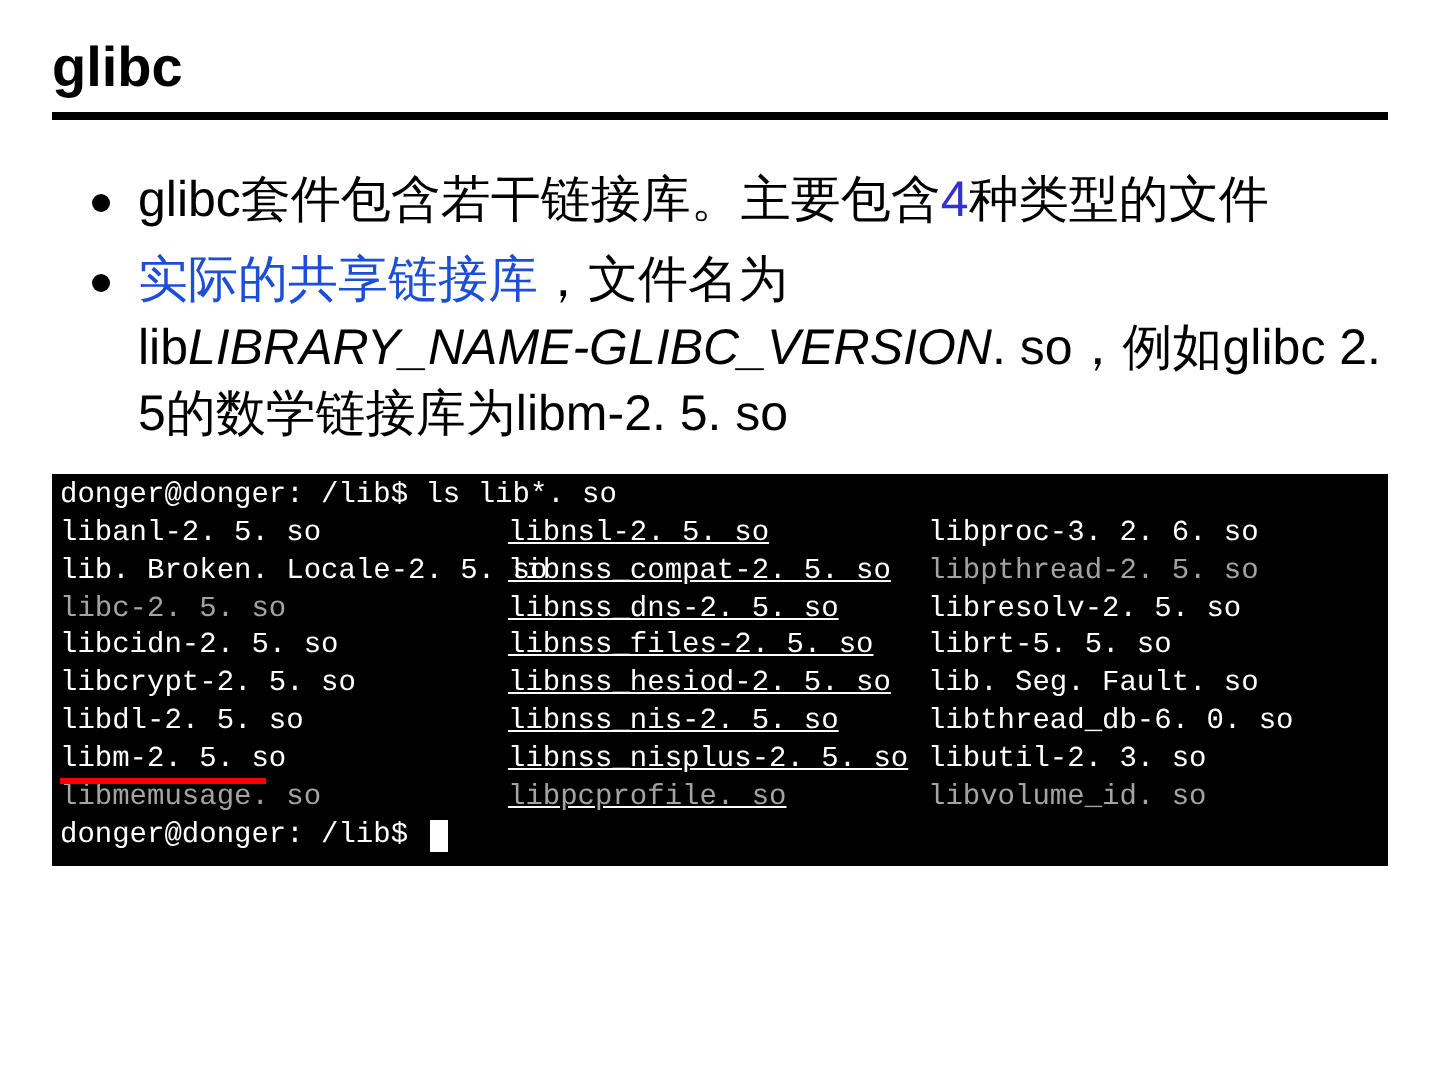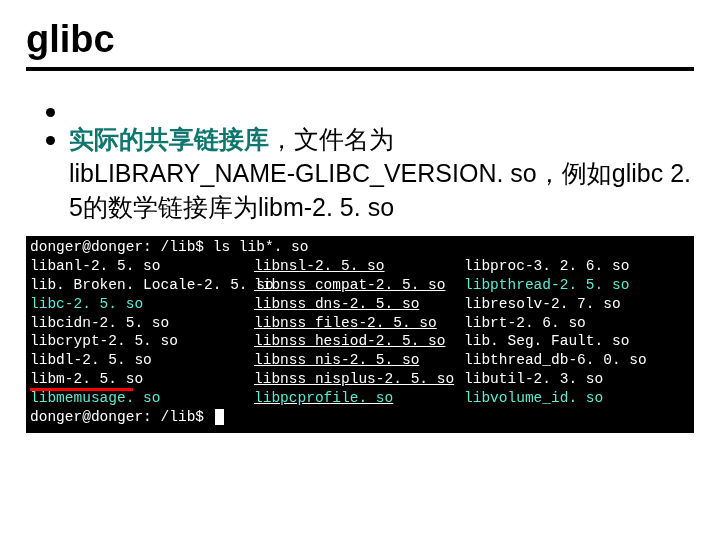--- a/index.html
+++ b/index.html
@@ -7,21 +7,21 @@
     width: 720px;
     height: 540px;
     background: #fff;
     font-family: Arial, "Microsoft YaHei", sans-serif;
     overflow: hidden;
   }
   .slide {
     padding: 18px 26px;
   }
   .title {
-    font-size: 38px;
+    font-size: 28px;
     font-weight: bold;
     color: #000;
     margin-bottom: 6px;
   }
   .divider {
     height: 4px;
     background: #000;
     margin-bottom: 24px;
   }
   .content {
@@ -40,37 +40,37 @@
     margin-top: 13px;
     margin-right: 14px;
     flex-shrink: 0;
   }
   .bullet-text {
     font-size: 25px;
     line-height: 1.35;
     color: #000;
   }
   .four { color: #3333cc; }
-  .red-bold { color: #0f766e; font-weight: bold; }
-  .italic { }
+  .red-bold { color: #1d4ed8; font-weight: normal; }
+  .italic { font-style: italic; }
   .terminal {
     margin-top: 12px;
     background: #000;
     color: #fff;
     font-family: "Courier New", monospace;
     font-size: 14.5px;
     line-height: 1.3;
     padding: 2px 4px 6px 4px;
     white-space: pre;
   }
   .tcol { display: inline-block; vertical-align: top; }
   .c1 { width: 224px; }
   .c2 { width: 210px; text-decoration: underline; }
   .c3 { width: 200px; }
-  .green { color: #5eead4; }
+  .green { color: #a3a3a3; }
   .underline-red {
     position: relative;
     display: inline-block;
   }
   .underline-red::after {
     content: "";
     position: absolute;
     left: 0; right: 10px;
     bottom: -2px;
     height: 3px;
@@ -88,20 +88,23 @@
 </head>
 <body>
 
 <div class="slide">
   <div class="title">glibc</div>
   <div class="divider"></div>
 
   <div class="content">
     <div class="bullet-item">
       <div class="bullet"></div>
+      <div class="bullet-text">
+        <span>glibc套件包含若干链接库。主要包含</span><span class="four">4</span><span>种类型的文件</span>
+      </div>
     </div>
     <div class="bullet-item">
       <div class="bullet"></div>
       <div class="bullet-text">
         <span class="red-bold">实际的共享链接库</span><span>，文件名为</span><br>
         <span>lib</span><span class="italic">LIBRARY_NAME-GLIBC_VERSION</span><span>. so，例如glibc 2. 5的数学链接库为libm-2. 5. so</span>
       </div>
     </div>
   </div>
 
@@ -115,20 +118,20 @@
 <span class="underline-red">libm-2. 5. so</span>
 <span class="green">libmemusage. so</span></div><div class="tcol c2"><span>libnsl-2. 5. so</span>
 <span>libnss_compat-2. 5. so</span>
 <span>libnss_dns-2. 5. so</span>
 <span>libnss_files-2. 5. so</span>
 <span>libnss_hesiod-2. 5. so</span>
 <span>libnss_nis-2. 5. so</span>
 <span>libnss_nisplus-2. 5. so</span>
 <span class="green">libpcprofile. so</span></div><div class="tcol c3"><span>libproc-3. 2. 6. so</span>
 <span class="green">libpthread-2. 5. so</span>
-<span>libresolv-2. 7. so</span>
-<span>librt-2. 6. so</span>
+<span>libresolv-2. 5. so</span>
+<span>librt-5. 5. so</span>
 <span>lib. Seg. Fault. so</span>
 <span>libthread_db-6. 0. so</span>
 <span>libutil-2. 3. so</span>
 <span class="green">libvolume_id. so</span></div>
 <span>donger@donger: /lib$ </span><span class="cursor"></span></div>
 </div>
 
 </body></html>

